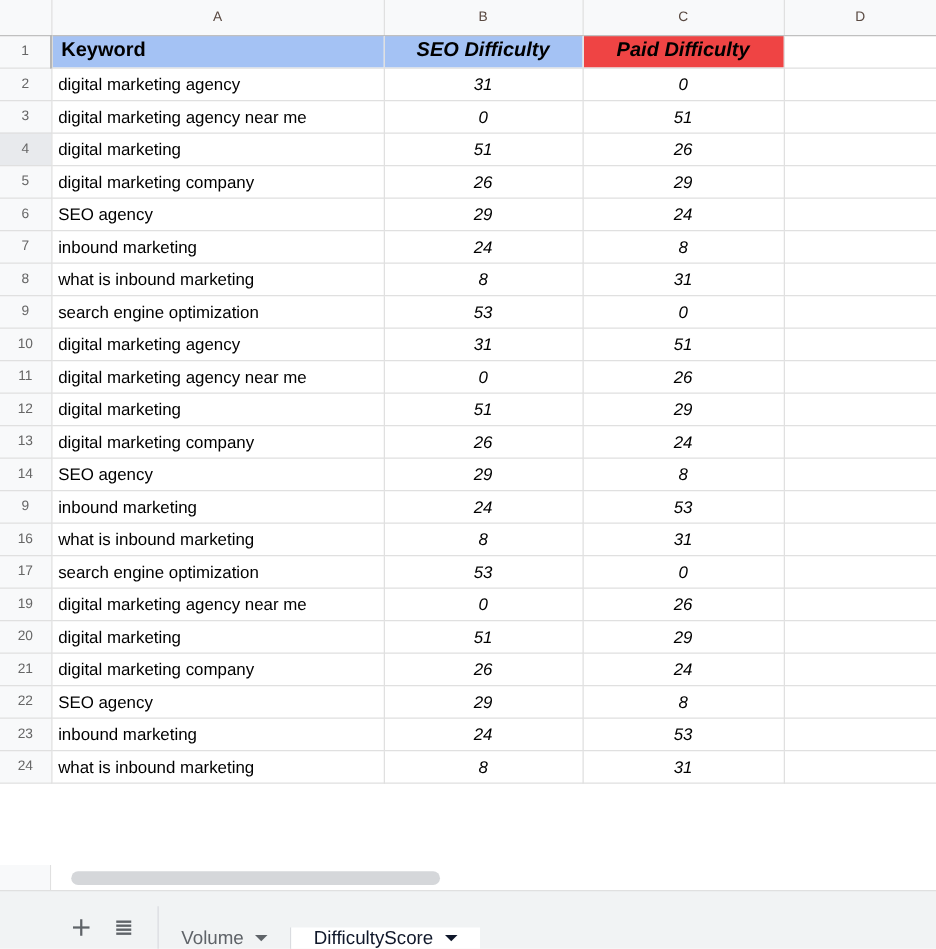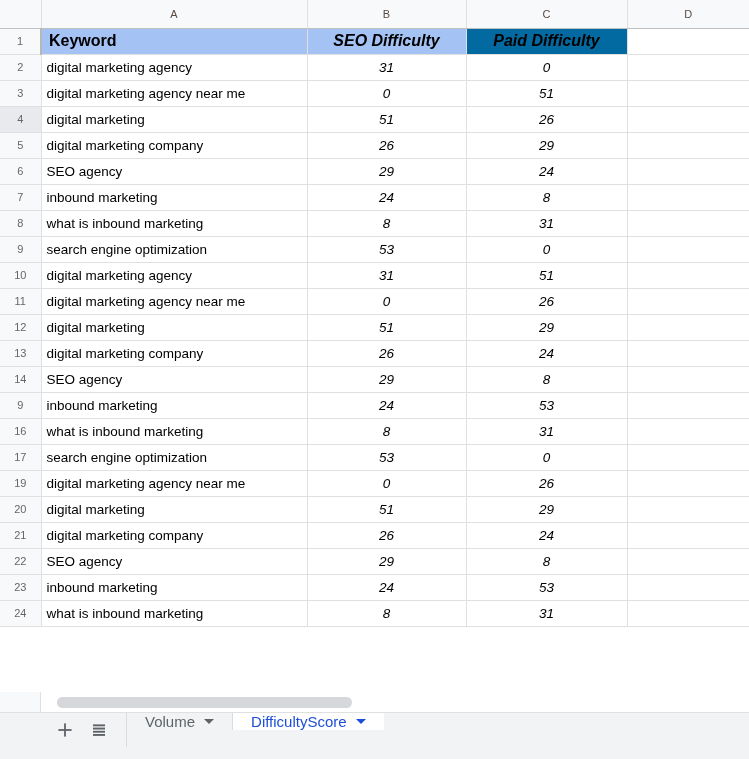--- a/index.html
+++ b/index.html
@@ -193,21 +193,21 @@
     height: 11px;
     border-radius: 6px;
     background: #d5d7da;
   }
 
   
   .tabbar {
     height: 47px;
     min-height: 47px;
     display: flex;
-    align-items: flex-start;
+    align-items: flex-end;
     background: #f1f3f4;
     border-top: 1px solid #e0e0e0;
     box-sizing: border-box;
   }
   .tab-tools {
     display: flex;
     align-items: center;
     padding: 0 10px 0 48px;
     border-right: 1px solid #dadce0;
     box-sizing: border-box;
@@ -279,21 +279,21 @@
           <th>C</th>
           <th style="border-right:none;">D</th>
         </tr>
       </thead>
       <tbody>
 
         <tr class="row-1">
           <td class="rowhdr">1</td>
           <td class="cell text" style="background: rgb(164, 194, 244);">Keyword</td>
           <td class="cell num" style="background: rgb(164, 194, 244);">SEO Difficulty</td>
-          <td class="cell num" style="background: #0369a1;">Paid Difficulty</td>
+          <td class="cell num" style="background: #ef4444;">Paid Difficulty</td>
           <td class="cell blank" style="border-right:none;"></td>
         </tr>
 
       <tr class="row-data">
             <td class="rowhdr">2</td>
             <td class="cell text">digital marketing agency</td>
             <td class="cell num">31</td>
             <td class="cell num">0</td>
             <td class="cell blank" style="border-right: none;"></td>
           </tr>
@@ -475,21 +475,21 @@
           </svg>
         </span>
       </div>
     </div>
 
     <div class="sheet-tab inactive" style="color: rgb(95, 99, 104);">
       <span>Volume</span>
       <span class="caret"></span>
     </div>
 
-    <div class="sheet-tab active" style="color: #1d4ed8;">
+    <div class="sheet-tab active" style="color: #0f172a;">
       <span>DifficultyScore</span>
       <span class="caret"></span>
     </div>
 
     <div class="tabbar-filler"></div>
   </div>
 
 </div>
 
 </body></html>

